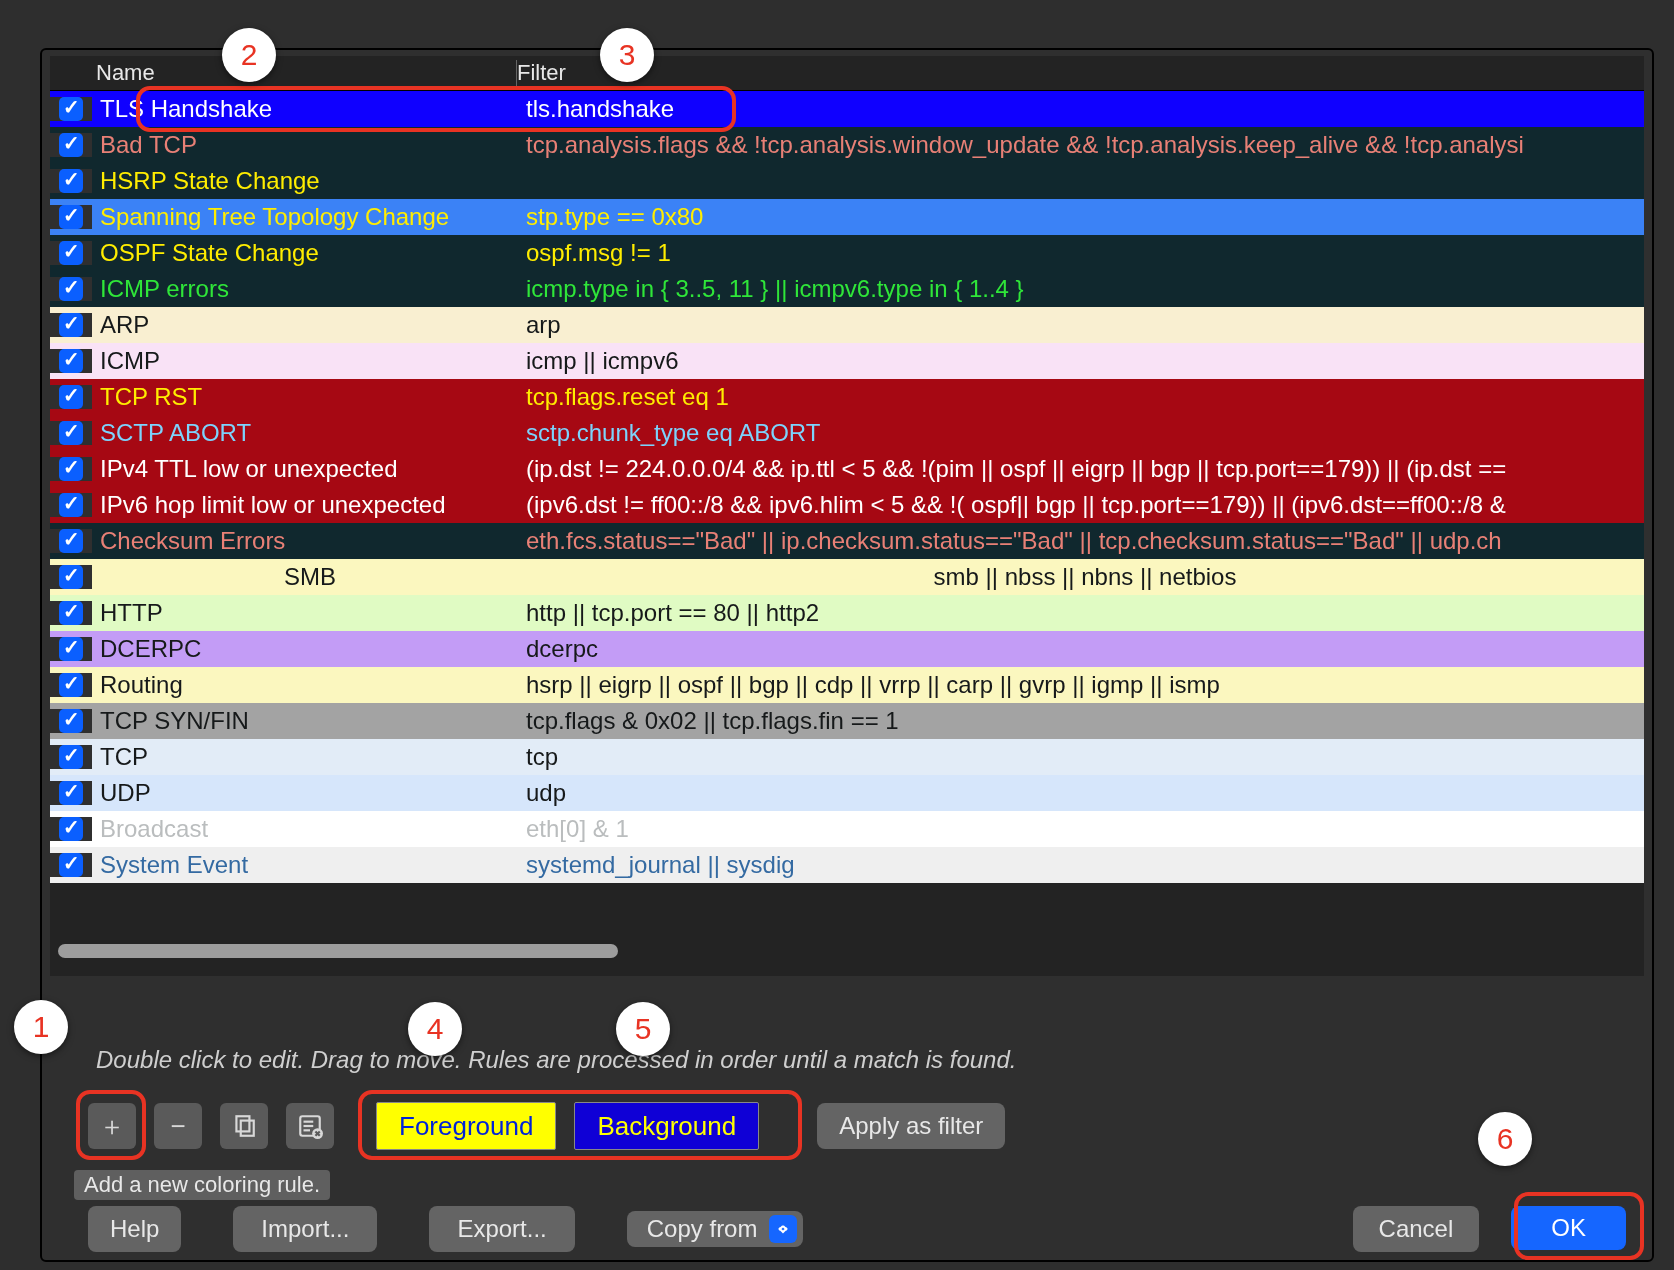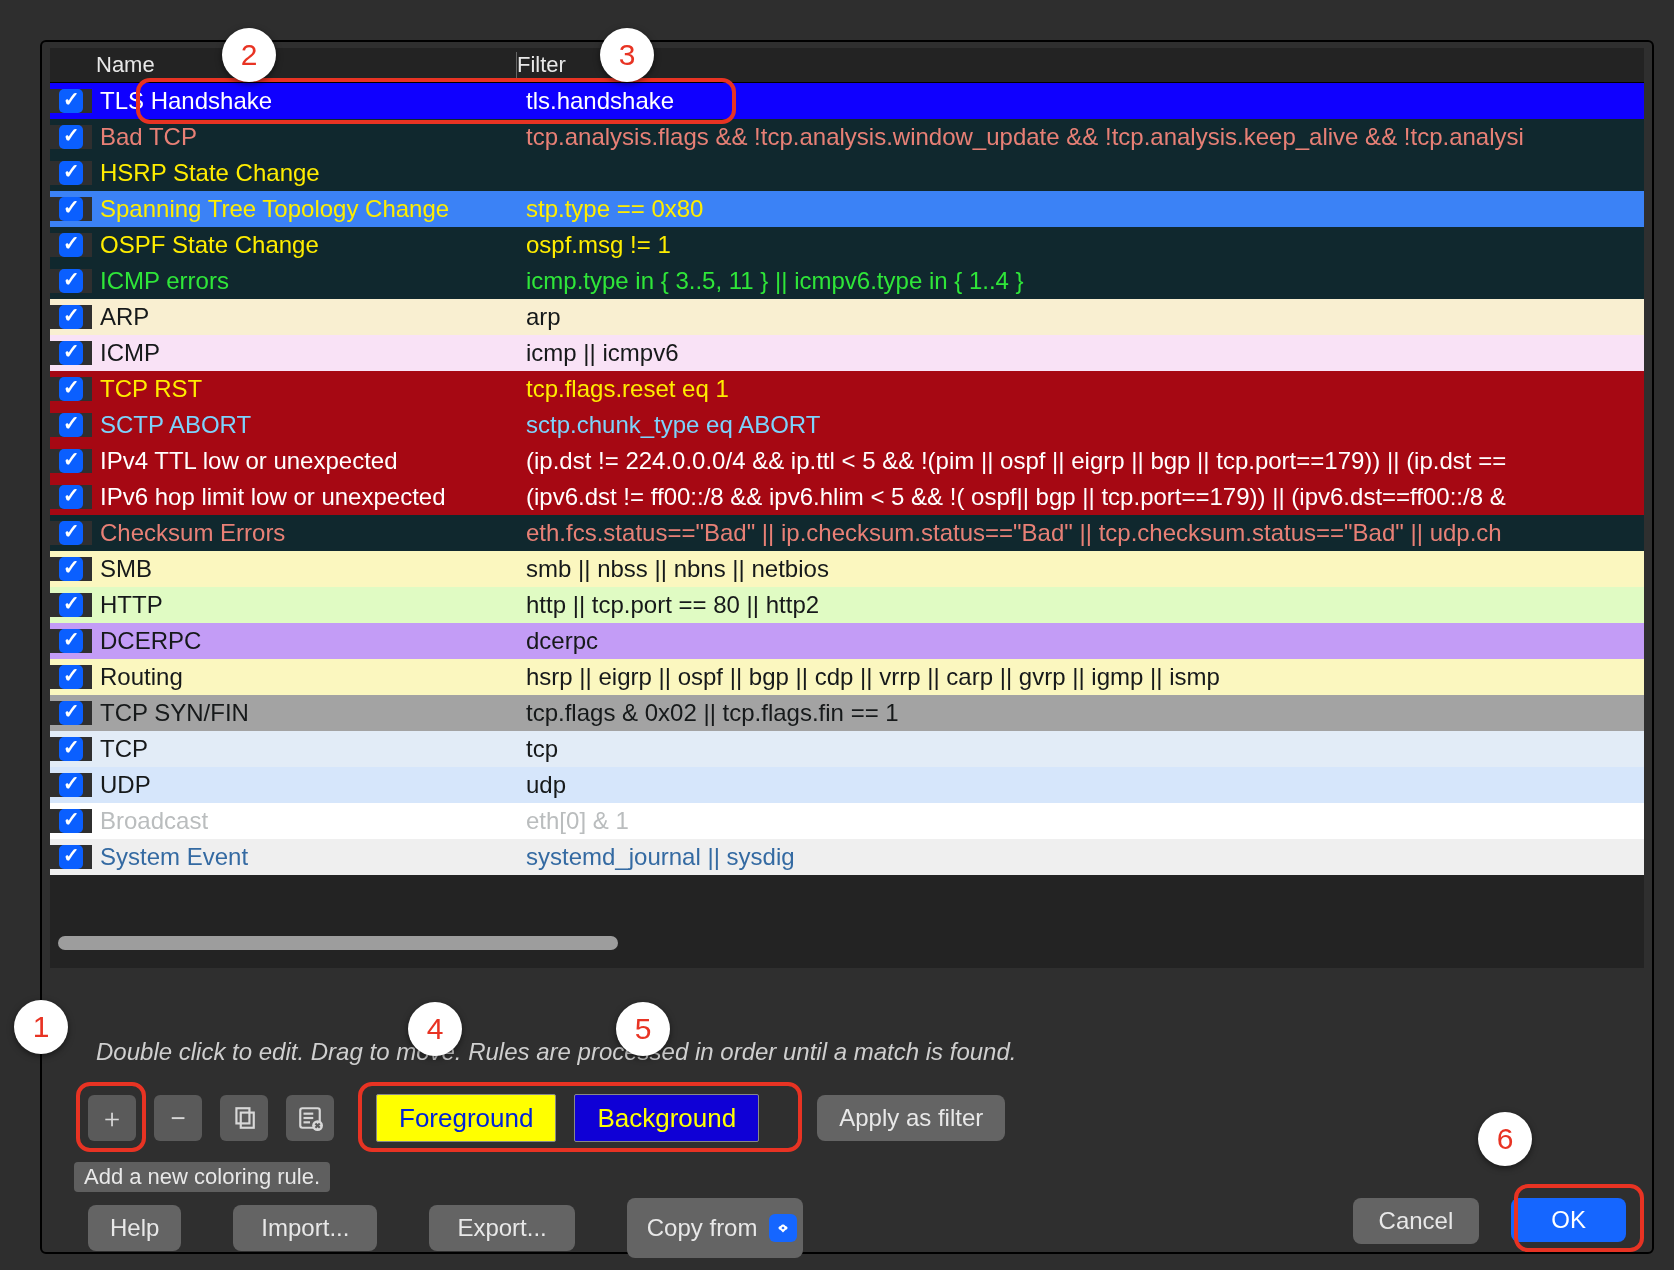--- a/index.html
+++ b/index.html
@@ -6,21 +6,21 @@
     margin: 0; padding: 0;
     width: 1674px; height: 1270px;
     background: #2e2e2e;
     font-family: -apple-system, "Helvetica Neue", Arial, sans-serif;
     font-size: 24px;
     color: #e8e8e8;
     overflow: hidden;
   }
   .window {
     position: absolute;
-    left: 40px; top: 40px;
+    left: 40px; top: 48px;
     width: 1610px; height: 1210px;
     background: #2f2f2f;
     border: 2px solid #000;
     border-radius: 6px;
     display: flex; flex-direction: column;
   }
   .table-wrap {
     flex: 0 0 auto;
     margin: 6px 8px 0 8px;
     width: 1594px;
@@ -137,21 +137,21 @@
   }
   .btn-row2 {
     position: absolute;
     left: 46px; top: 1156px;
     display: flex; align-items: center; gap: 52px;
   }
   .copyfrom {
     display: flex; align-items: center;
     background: #646464;
     border-radius: 8px;
-    height: 60px;
+    height: 36px;
     padding: 0 6px 0 20px;
     font-size: 24px;
     color: #e8e8e8;
     gap: 12px;
   }
   .copyfrom .dd {
     width: 28px; height: 28px;
     background: #1566ff;
     border-radius: 6px;
     display: flex; align-items: center; justify-content: center;
@@ -289,21 +289,21 @@
           <div class="col-name">IPv6 hop limit low or unexpected</div>
           <div class="col-filter">(ipv6.dst != ff00::/8 &amp;&amp; ipv6.hlim &lt; 5 &amp;&amp; !( ospf|| bgp || tcp.port==179)) || (ipv6.dst==ff00::/8 &amp;</div>
         </div>
         <div class="row" style="background: rgb(16, 40, 46); color: rgb(232, 128, 118);">
           <div class="col-check" style="background: rgb(47, 47, 47);">
             <div class="chk"></div>
           </div>
           <div class="col-name">Checksum Errors</div>
           <div class="col-filter">eth.fcs.status=="Bad" || ip.checksum.status=="Bad" || tcp.checksum.status=="Bad" || udp.ch</div>
         </div>
-        <div class="row" style="background: rgb(251, 247, 191); color: rgb(22, 25, 26);">
+        <div class="row" style="background: rgb(251, 247, 191); color: rgb(22, 25, 26); text-align: center;">
           <div class="col-check" style="background: rgb(47, 47, 47);">
             <div class="chk"></div>
           </div>
           <div class="col-name">SMB</div>
           <div class="col-filter">smb || nbss || nbns || netbios</div>
         </div>
         <div class="row" style="background: rgb(224, 251, 195); color: rgb(22, 25, 26);">
           <div class="col-check" style="background: rgb(47, 47, 47);">
             <div class="chk"></div>
           </div>

